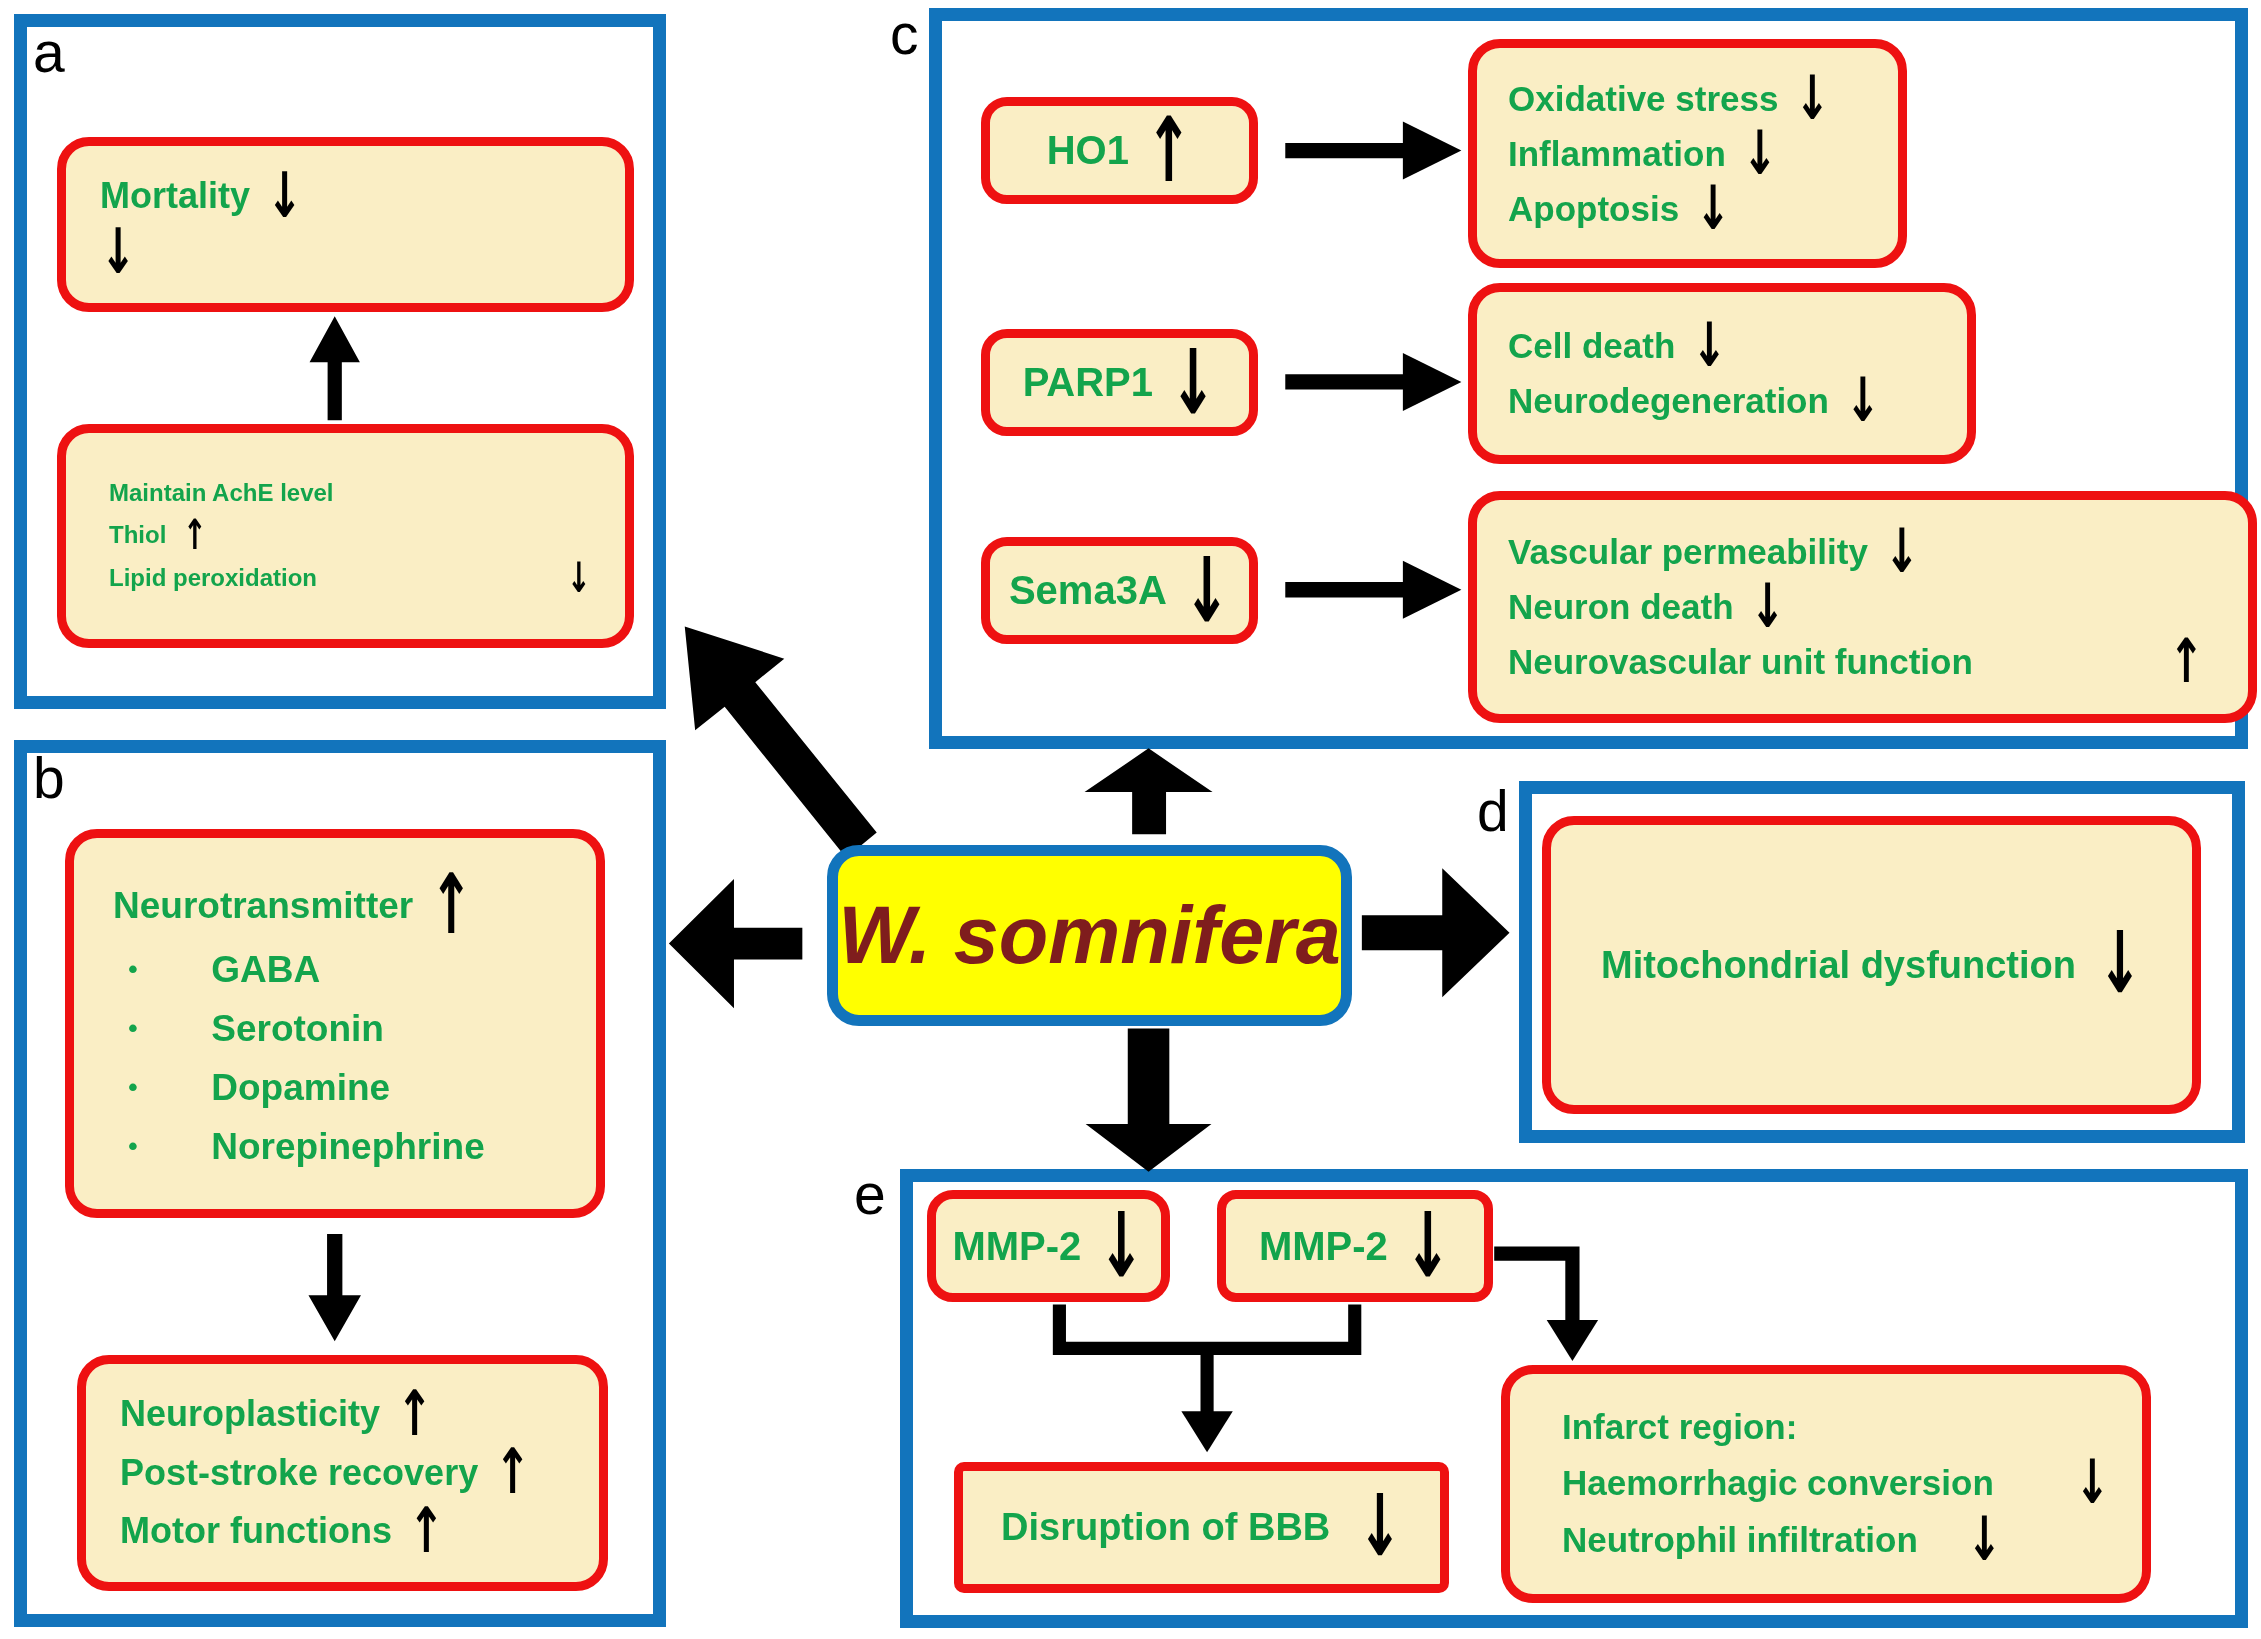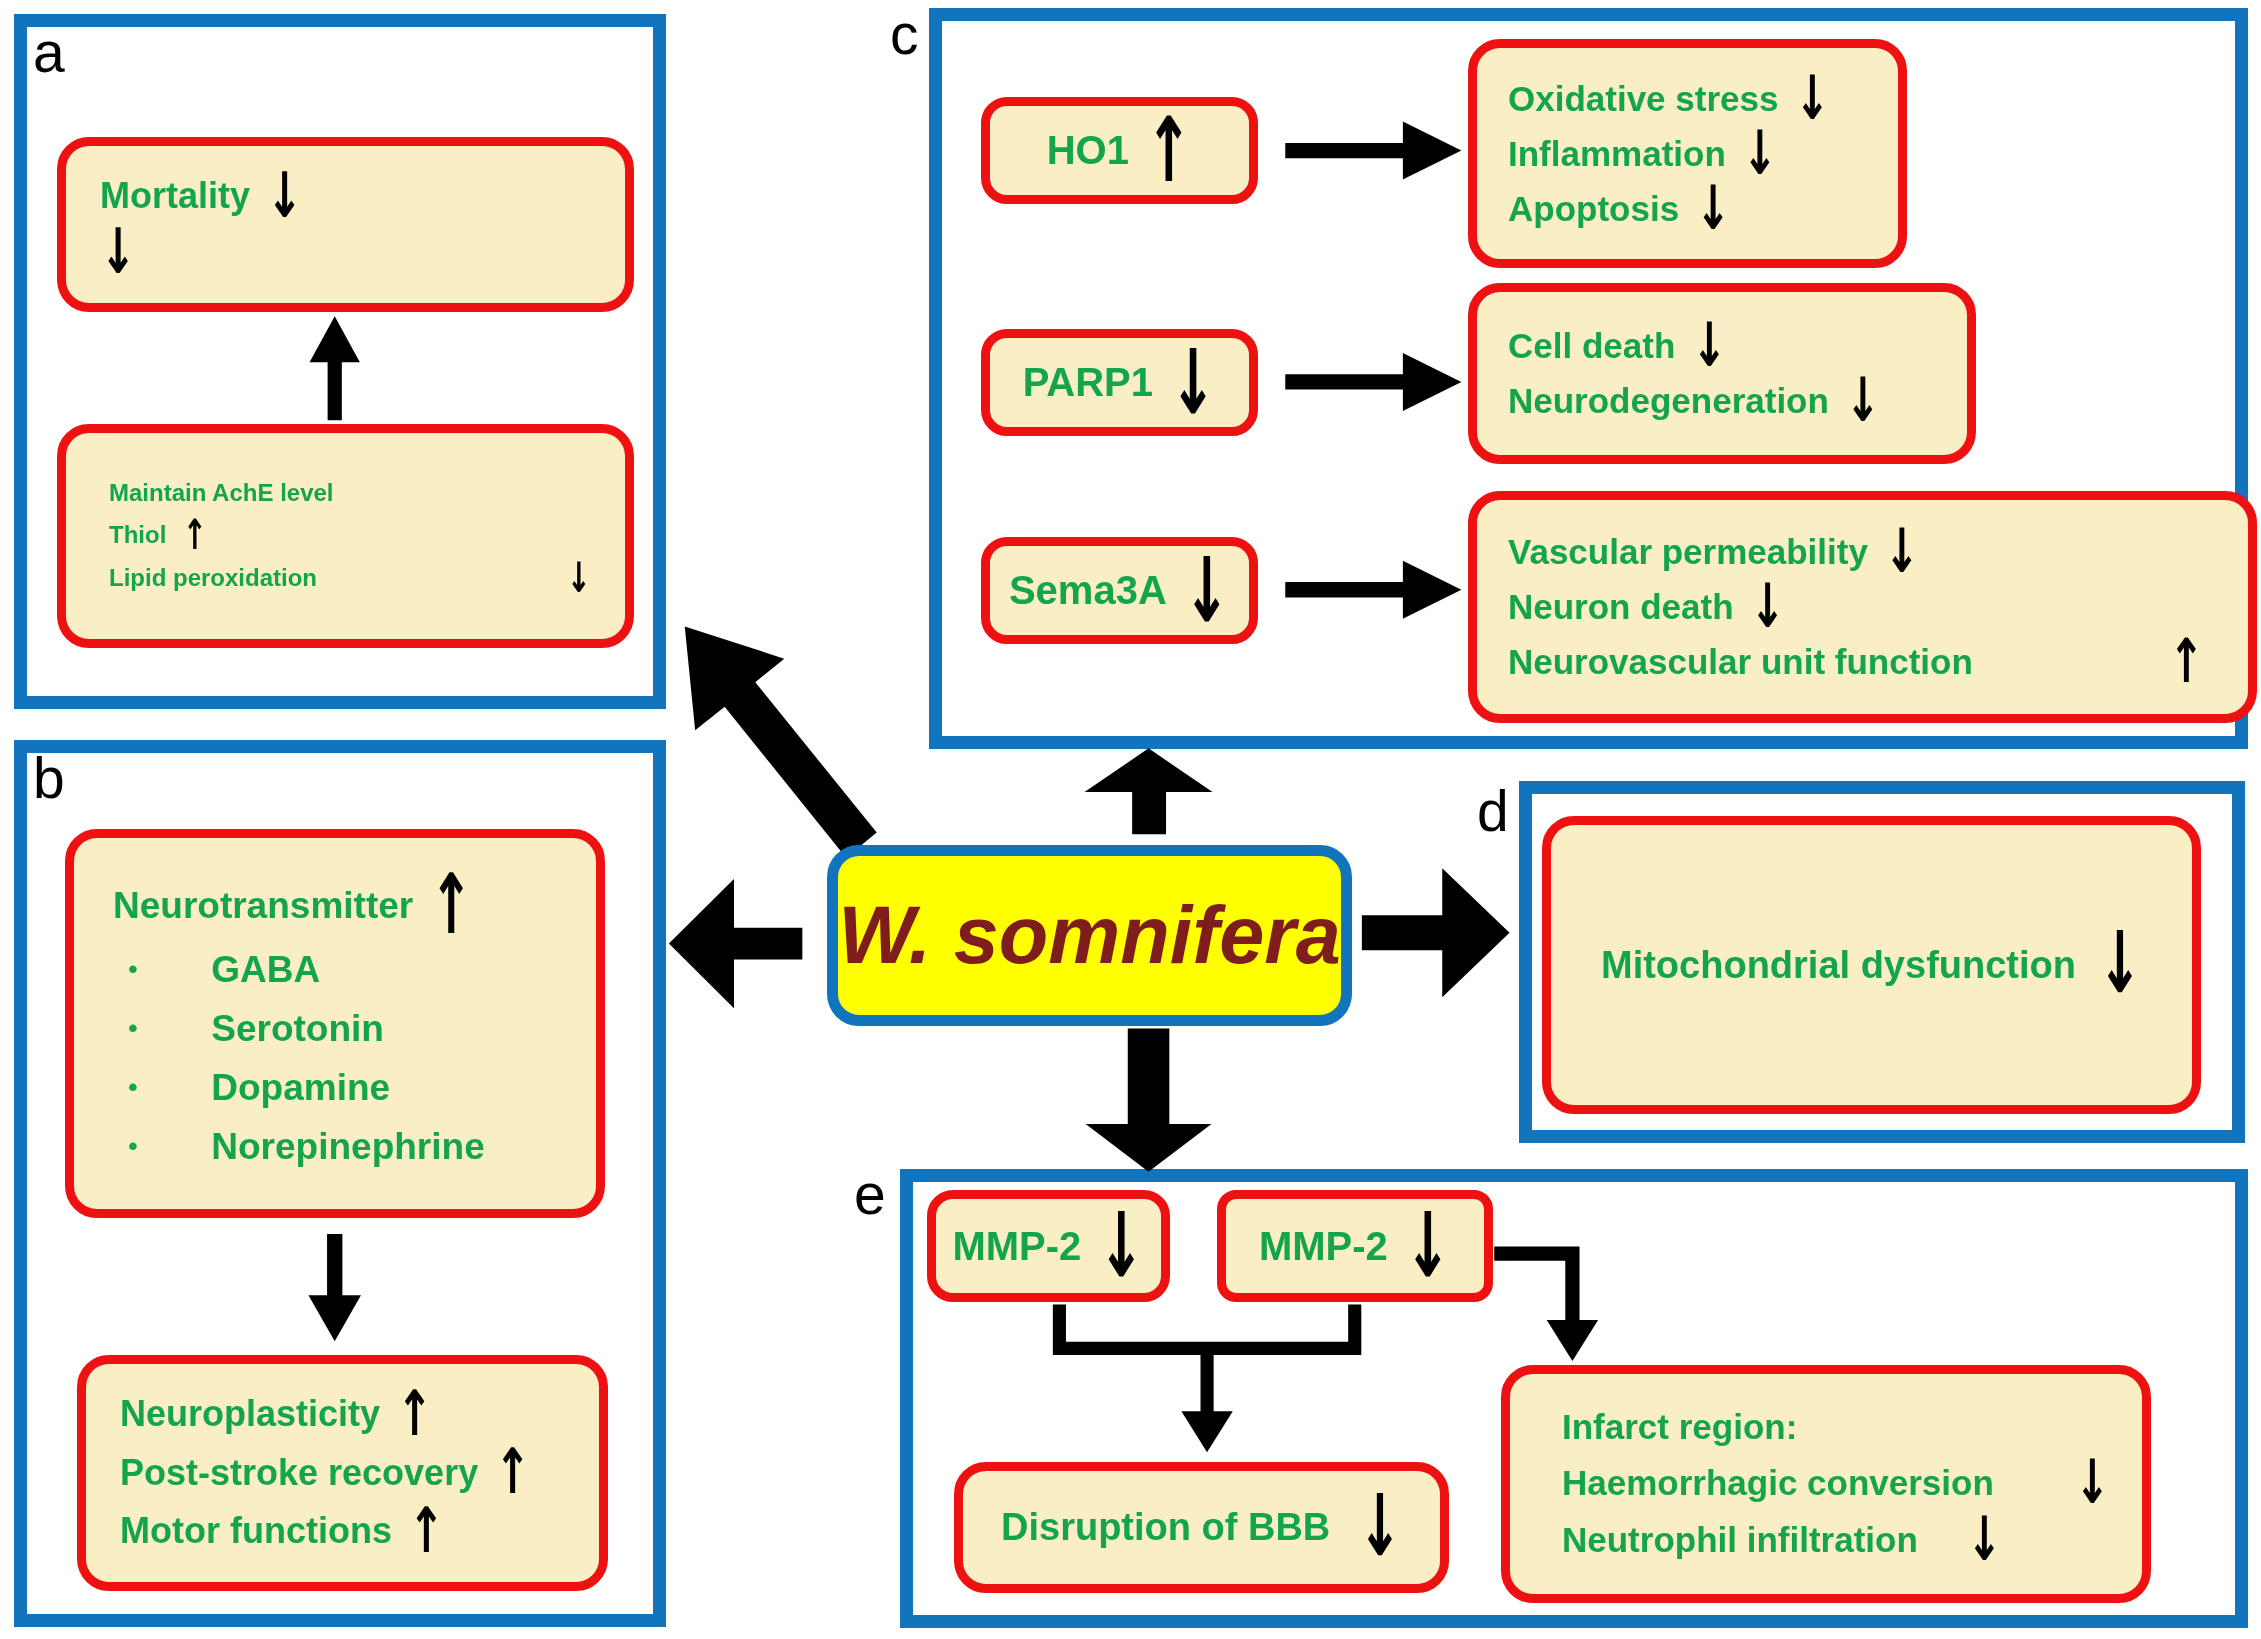--- a/index.html
+++ b/index.html
@@ -56,21 +56,21 @@
   #box-b2{left:77px;top:1355px;width:531px;height:236px;font-size:36px;gap:15.3px;padding:0 22px 0 34px;}
   #box-c1s{left:981px;top:97px;width:277px;height:107px;}
   #box-c2s{left:981px;top:329px;width:277px;height:107px;}
   #box-c3s{left:981px;top:537px;width:277px;height:107px;}
   #box-c1t{left:1468px;top:39px;width:439px;height:229px;font-size:35px;gap:13px;padding:0 22px 0 31px;}
   #box-c2t{left:1468px;top:283px;width:508px;height:181px;font-size:35px;gap:13px;padding:0 22px 0 31px;}
   #box-c3t{left:1468px;top:491px;width:789px;height:232px;font-size:35px;gap:13px;padding:0 44px 0 31px;}
   #box-d{left:1542px;top:816px;width:659px;height:298px;font-size:38px;padding:16px 50px;}
   #box-mmp9{left:927px;top:1190px;width:243px;height:112px;}
   #box-mmp2{left:1217px;top:1190px;width:276px;height:112px;border-radius:19px;}
-  #box-bbb{left:954px;top:1462px;width:495px;height:131px;font-size:38px;padding:0 38px;}
+  #box-bbb{left:954px;top:1462px;width:495px;height:131px;font-size:38px;padding:0 38px;border-radius:10px;}
   #box-infarct{left:1501px;top:1365px;width:650px;height:238px;font-size:35px;gap:15.3px;padding:0 32px 0 52px;}
   .bullet-line{padding-left:15.3px;}
   .bullet{width:83px;flex:none;font-size:0.72em;}
   
   #center-box{
     position:absolute;z-index:3;box-sizing:border-box;
     left:827px;top:845px;width:525px;height:181px;
     background:var(--yellow);border:11px solid var(--blue);border-radius:32px;
     display:flex;align-items:center;justify-content:center;
     font-size:81px;font-weight:bold;font-style:italic;color:#7f1d1d;

